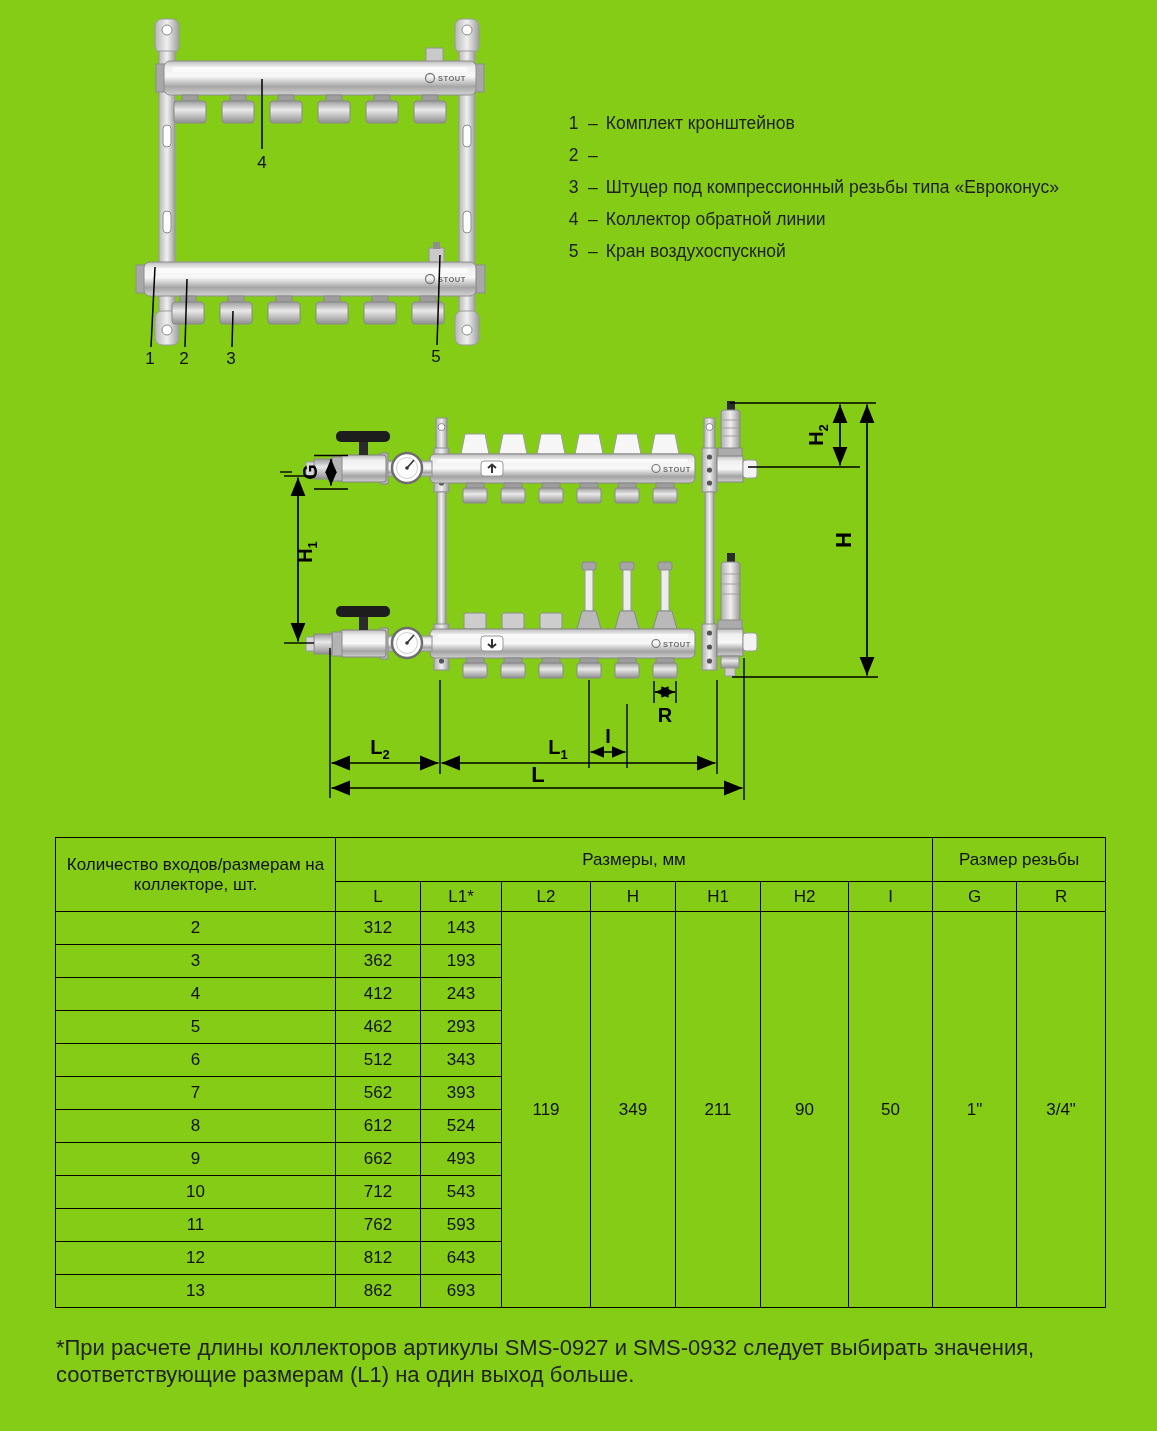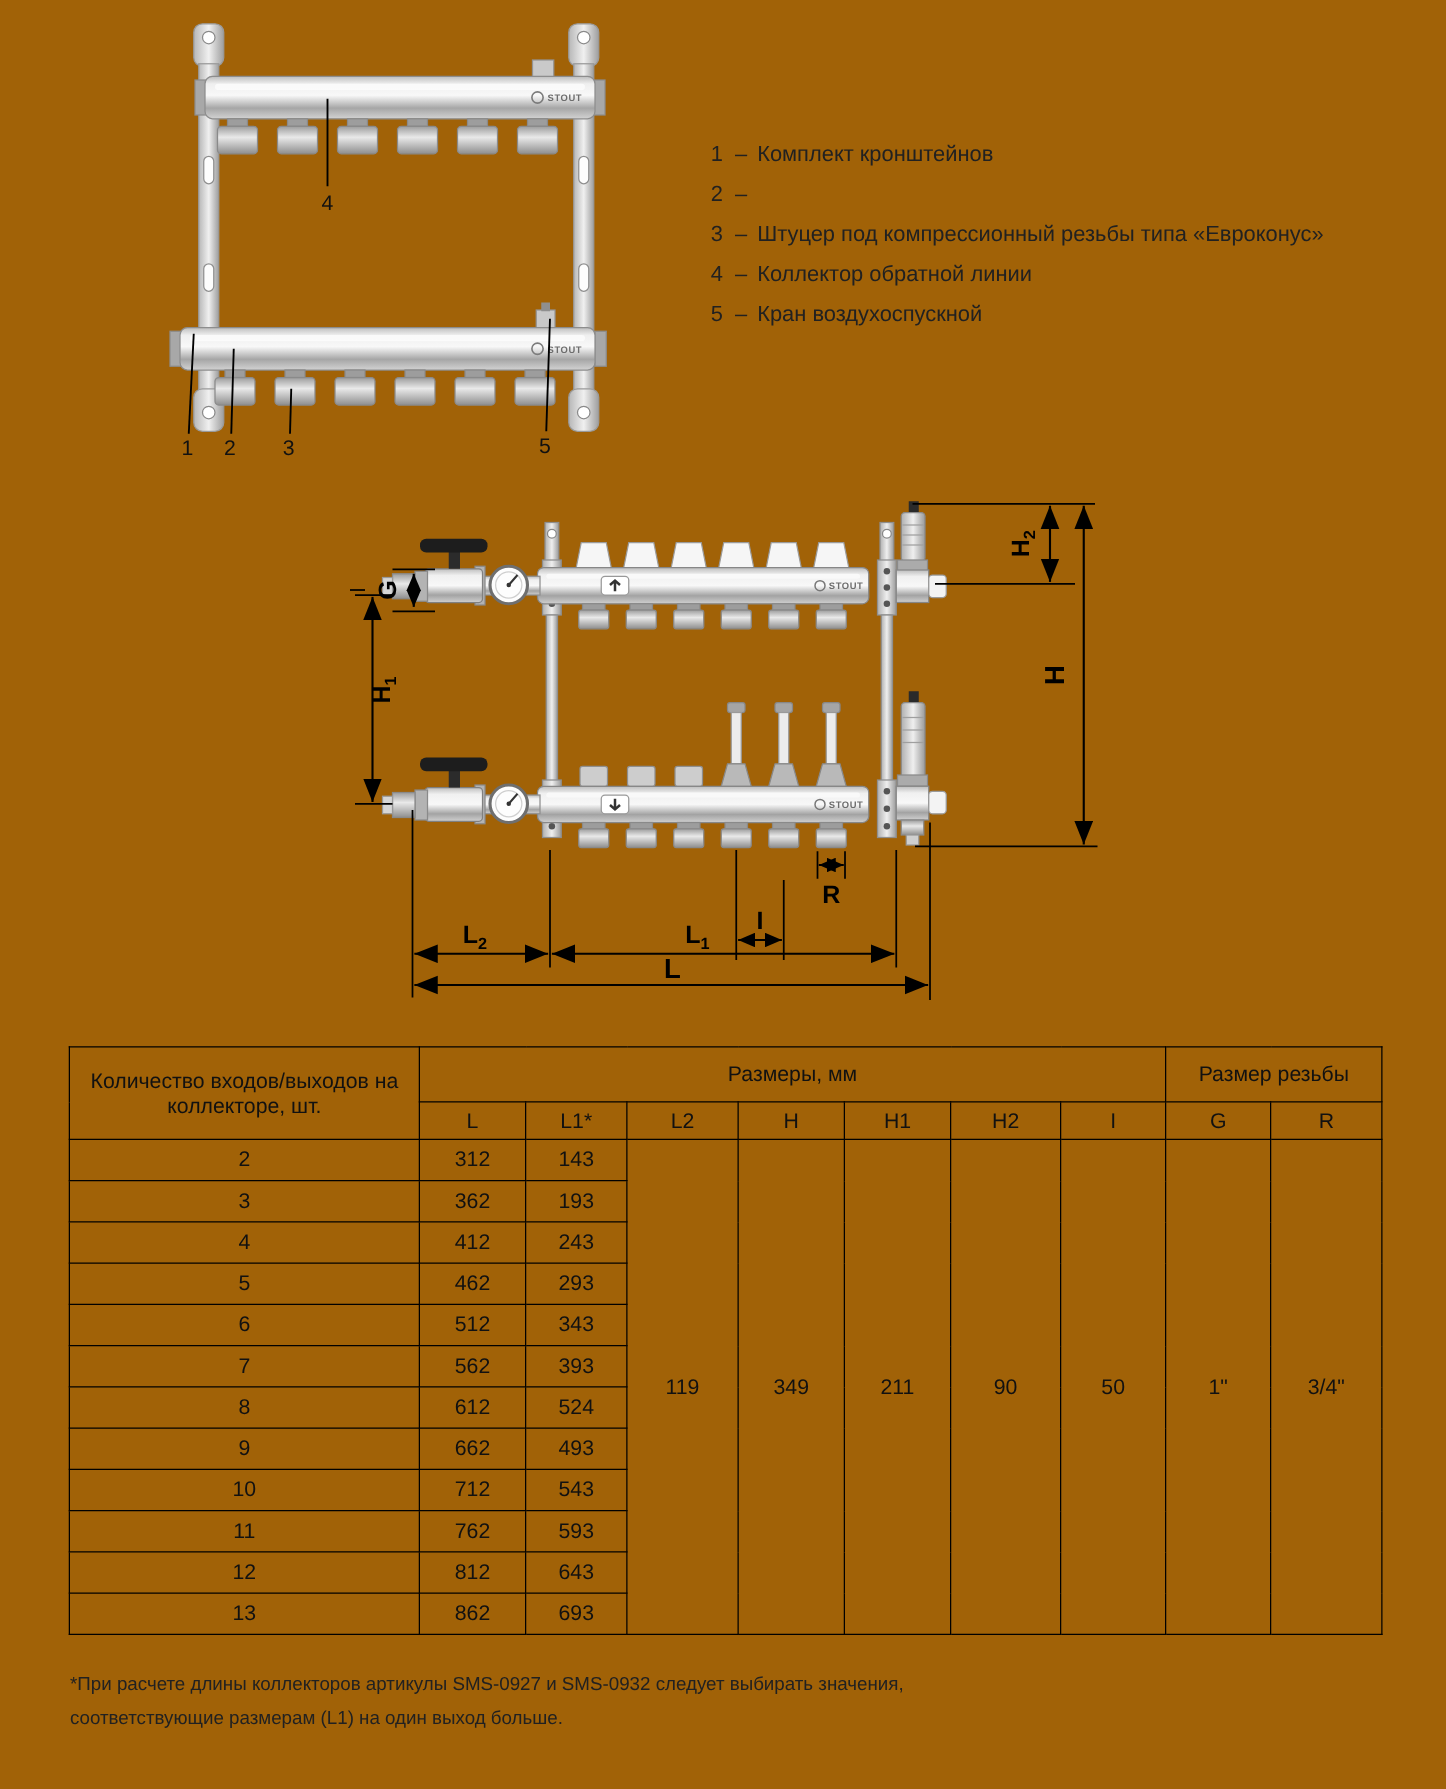--- a/index.html
+++ b/index.html
@@ -2,21 +2,21 @@
 <html><head>
 <meta charset="utf-8">
 <style>
   * { margin:0; padding:0; box-sizing:border-box; }
   html,body { background:#fff; }
   body {
     width:1157px; height:1431px; position:relative;
     font-family:"Liberation Sans", sans-serif; color:#1a1a1a;
     overflow:hidden;
   }
-  .page { position:absolute; inset:0; background:#a16207; }
+  .page { position:absolute; inset:0; background:#84cc16; }
 
   .photo-svg   { position:absolute; left:130px; top:15px; }
   .drawing-svg { position:absolute; left:280px; top:390px; }
 
   .legend { position:absolute; left:567px; top:107px; }
   .legend-item { display:flex; align-items:baseline; font-size:17.5px; line-height:32px; color:#212121; }
   .legend-num { min-width:13px; text-align:center; }
   .legend-sep { margin:0 8px; }
 
   .spec-table {
@@ -25,21 +25,21 @@
     font-size:17px; color:#111;
   }
   .spec-table td {
     border:1px solid #000; text-align:center; vertical-align:middle;
     font-weight:400; padding:0 8px;
   }
   .h1row td { height:44px; }
   .h2row td { height:30px; }
   .spec-table tbody td { height:33px; }
 
-  .footnote { position:absolute; left:56px; top:1334px; font-size:15px; line-height:27px; color:#212121; }
+  .footnote { position:absolute; left:56px; top:1334px; font-size:22px; line-height:27px; color:#212121; }
 
   
   .dlabel { font-family:"Liberation Sans", sans-serif; font-size:20px; font-weight:bold; fill:#000; }
   .dlabel-big { font-size:22px; }
   .dsub { font-size:13px; font-weight:bold; }
   .callout { font-family:"Liberation Sans", sans-serif; font-size:17px; fill:#111; }
   .brandtxt { font-family:"Liberation Sans", sans-serif; font-size:7.5px; font-weight:bold; fill:#6d6d6d; letter-spacing:.5px; }
   .dimline { stroke:#000; stroke-width:1.7; fill:none; }
   .dimline-thin { stroke:#000; stroke-width:1.4; fill:none; }
 </style>
@@ -475,21 +475,21 @@
         <col style="width:89px">
       <col style="width:85px">
         <col style="width:85px">
         <col style="width:88px">
         <col style="width:84px">
       <col style="width:84px">
         <col style="width:89px">
     </colgroup>
     <thead>
       <tr class="h1row">
-        <td rowspan="2">Количество входов/выходов на коллекторе, шт.</td>
+        <td rowspan="2">Количество входов/размерам на коллекторе, шт.</td>
         <td colspan="7">Размеры, мм</td>
         <td colspan="2">Размер резьбы</td>
       </tr>
       <tr class="h2row">
         <td>L</td>
         <td>L1*</td>
         <td>L2</td>
         <td>H</td>
         <td>H1</td>
         <td>H2</td>

